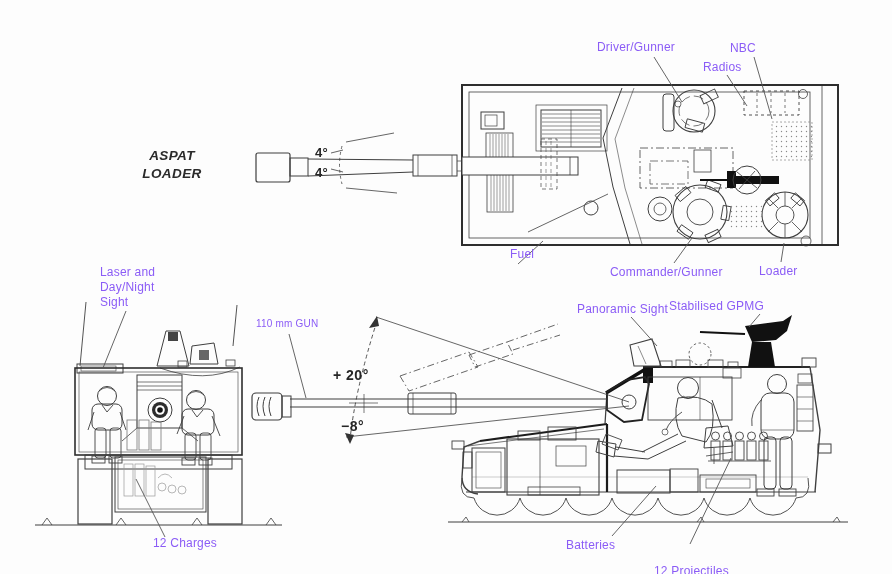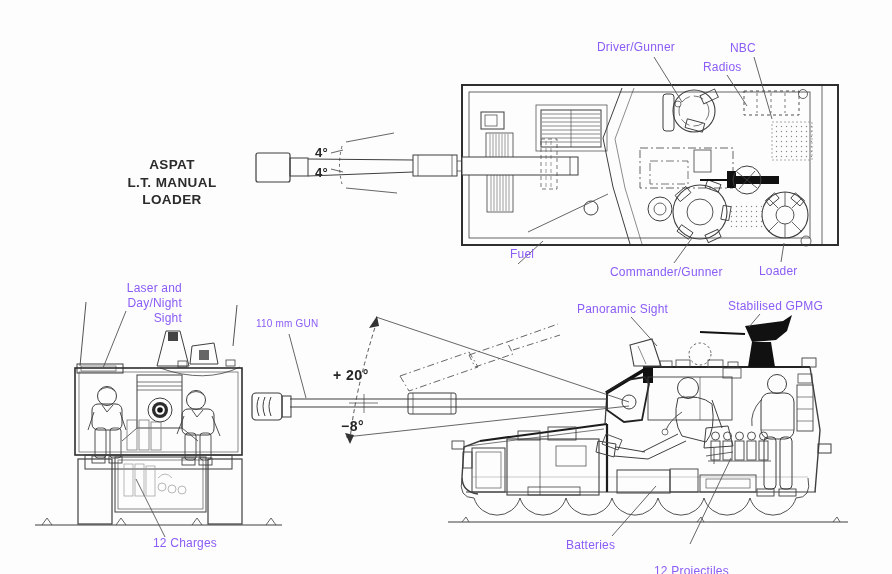--- a/index.html
+++ b/index.html
@@ -5,24 +5,24 @@
   html,body{margin:0;padding:0;background:#e8e8e8;}
   .canvas{
     position:relative;width:892px;height:574px;background:#fdfdfd;
     font-family:"Liberation Sans",sans-serif;overflow:hidden;margin:0 auto;
   }
   .canvas svg{position:absolute;left:0;top:0;}
   .lbl{
     position:absolute;color:#8b5cf6;font-size:12px;line-height:14px;
     white-space:nowrap;letter-spacing:.2px;
   }
-  .lbl.center{text-align:right;white-space:normal;margin-top:16px;}
+  .lbl.center{text-align:left;white-space:normal;}
   .title{
-    position:absolute;left:92px;top:156px;width:160px;text-align:center;
-    font-size:13.5px;line-height:17.5px;color:#2b2b2b;font-weight:bold;letter-spacing:.4px;
+    position:absolute;left:92px;top:147px;width:160px;text-align:center;
+    font-size:13.5px;line-height:17.5px;color:#2b2b2b;font-weight:bold;letter-spacing:.4px;font-style:italic;
   }
   .angle{font-weight:bold;font-size:13px;color:#262626;}
   .angle.big{font-size:14px;letter-spacing:.5px;}
 </style>
 </head>
 <body>
 
 <div class="canvas">
 
 <svg width="892" height="574" viewBox="0 0 892 574">
@@ -295,21 +295,20 @@
     <path d="M289,334 L306,398"></path>
     <path d="M631,317 L657,346"></path>
     <path d="M760,314 L749,327"></path>
     <path d="M612,536 L656,486"></path>
     <path d="M690,544 L731,458"></path>
   </g>
 </svg>
 
 <div class="title">
   <div>ASPAT</div>
-  <div>L.T. MANUAL</div>
   <div>LOADER</div>
 </div>
 
 <div class="lbl" style="left:597px;top:40px">Driver/Gunner</div>
 <div class="lbl" style="left:730px;top:41px">NBC</div>
 <div class="lbl" style="left:703px;top:60px">Radios</div>
 <div class="lbl" style="left:510px;top:247px">Fuel</div>
 <div class="lbl" style="left:610px;top:265px">Commander/Gunner</div>
 <div class="lbl" style="left:759px;top:264px">Loader</div>
 <div class="lbl angle" style="left:315px;top:146px">4°</div>
@@ -319,17 +318,17 @@
   <div>Laser and</div>
   <div>Day/Night</div>
   <div>Sight</div>
 </div>
 <div class="lbl" style="left:153px;top:536px">12 Charges</div>
 
 <div class="lbl" style="left:256px;top:317px;font-size:10px">110 mm GUN</div>
 <div class="lbl angle big" style="left:333px;top:368px">+ 20°</div>
 <div class="lbl angle big" style="left:341px;top:419px">−8°</div>
 <div class="lbl" style="left:577px;top:302px">Panoramic Sight</div>
-<div class="lbl" style="left:728px;top:299px">Stabilised GPMG</div>
+<div class="lbl" style="left:669px;top:299px">Stabilised GPMG</div>
 <div class="lbl" style="left:566px;top:538px">Batteries</div>
 <div class="lbl" style="left:654px;top:564px">12 Projectiles</div>
 
 </div>
 
 </body></html>

